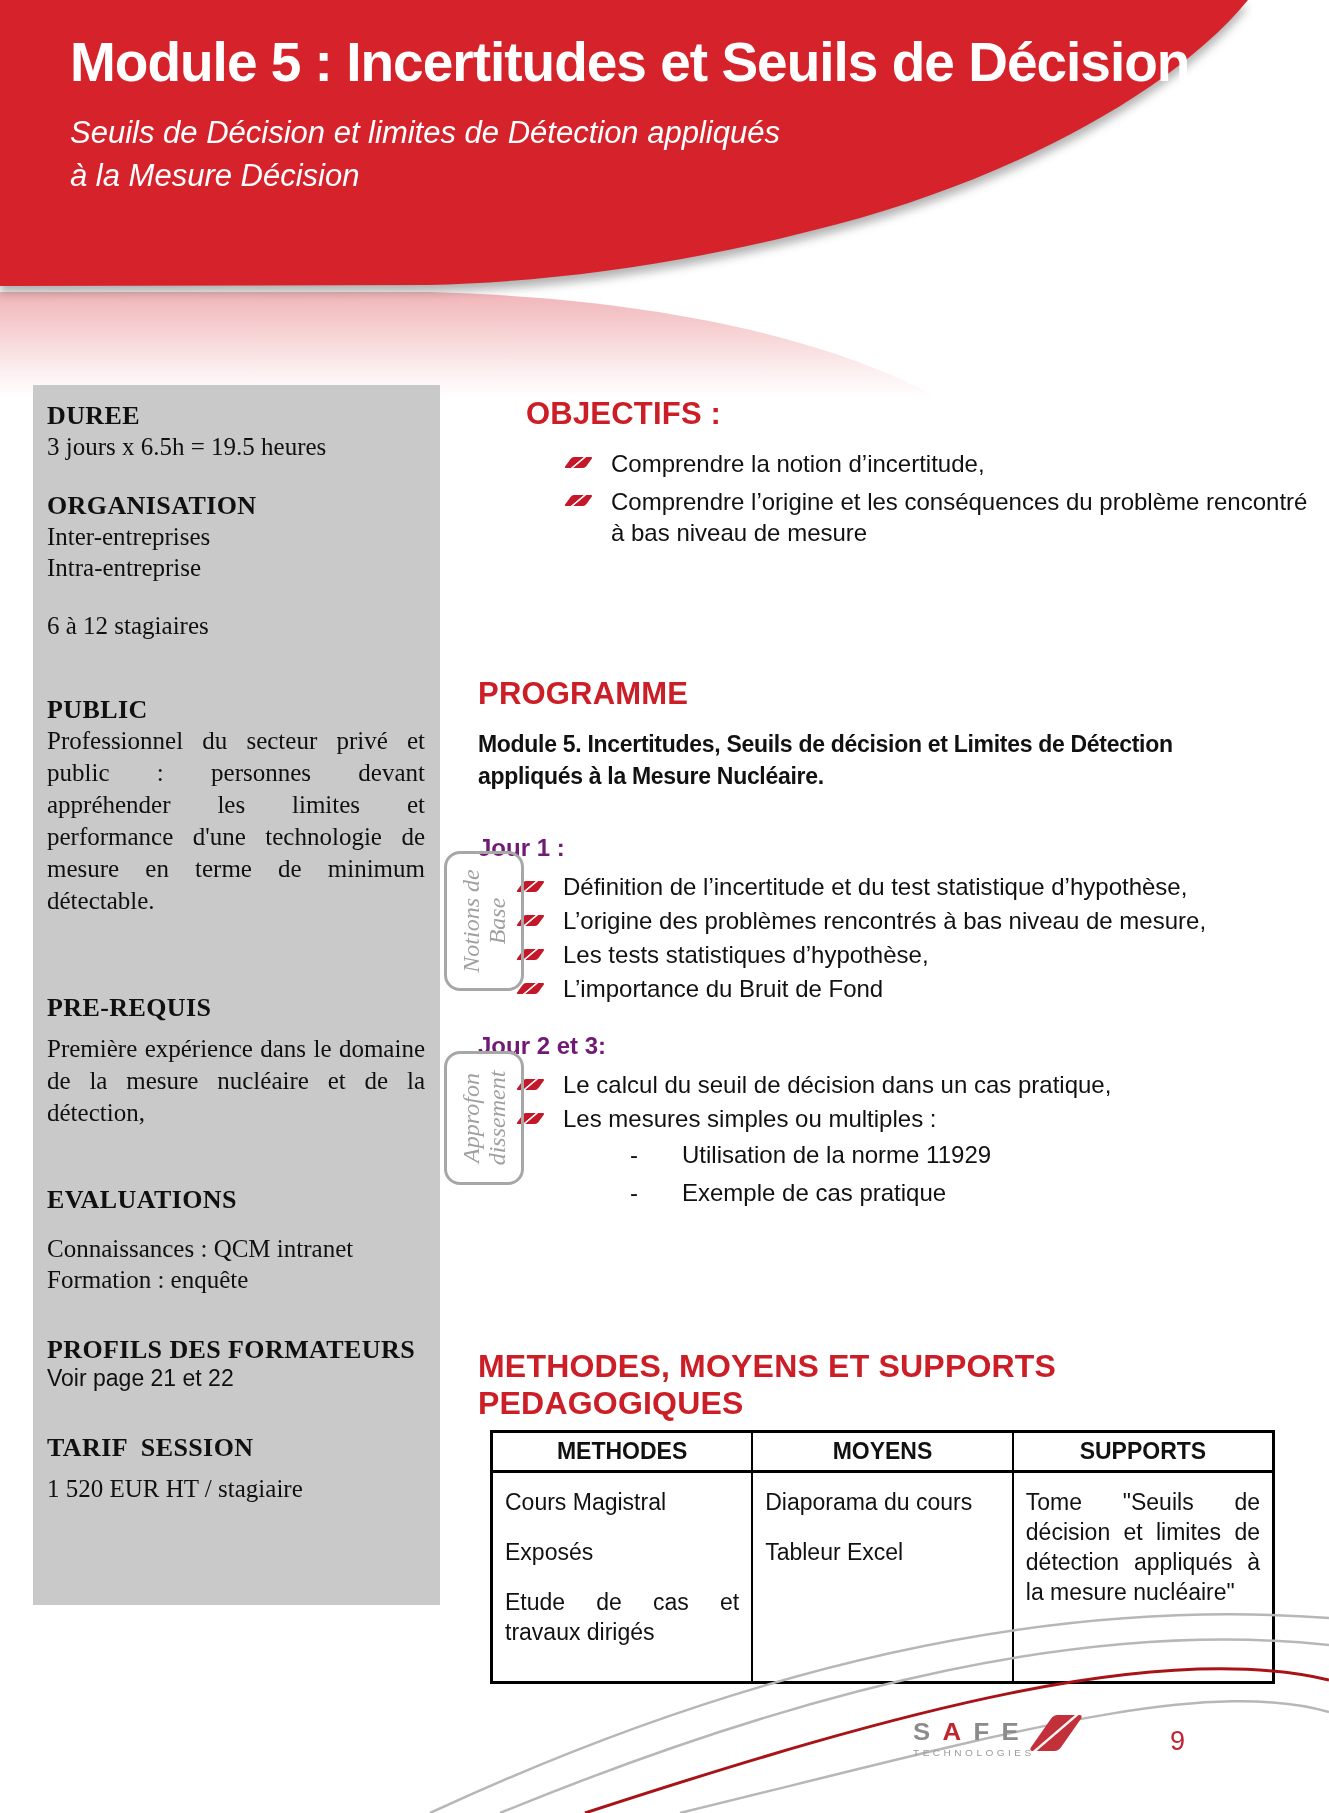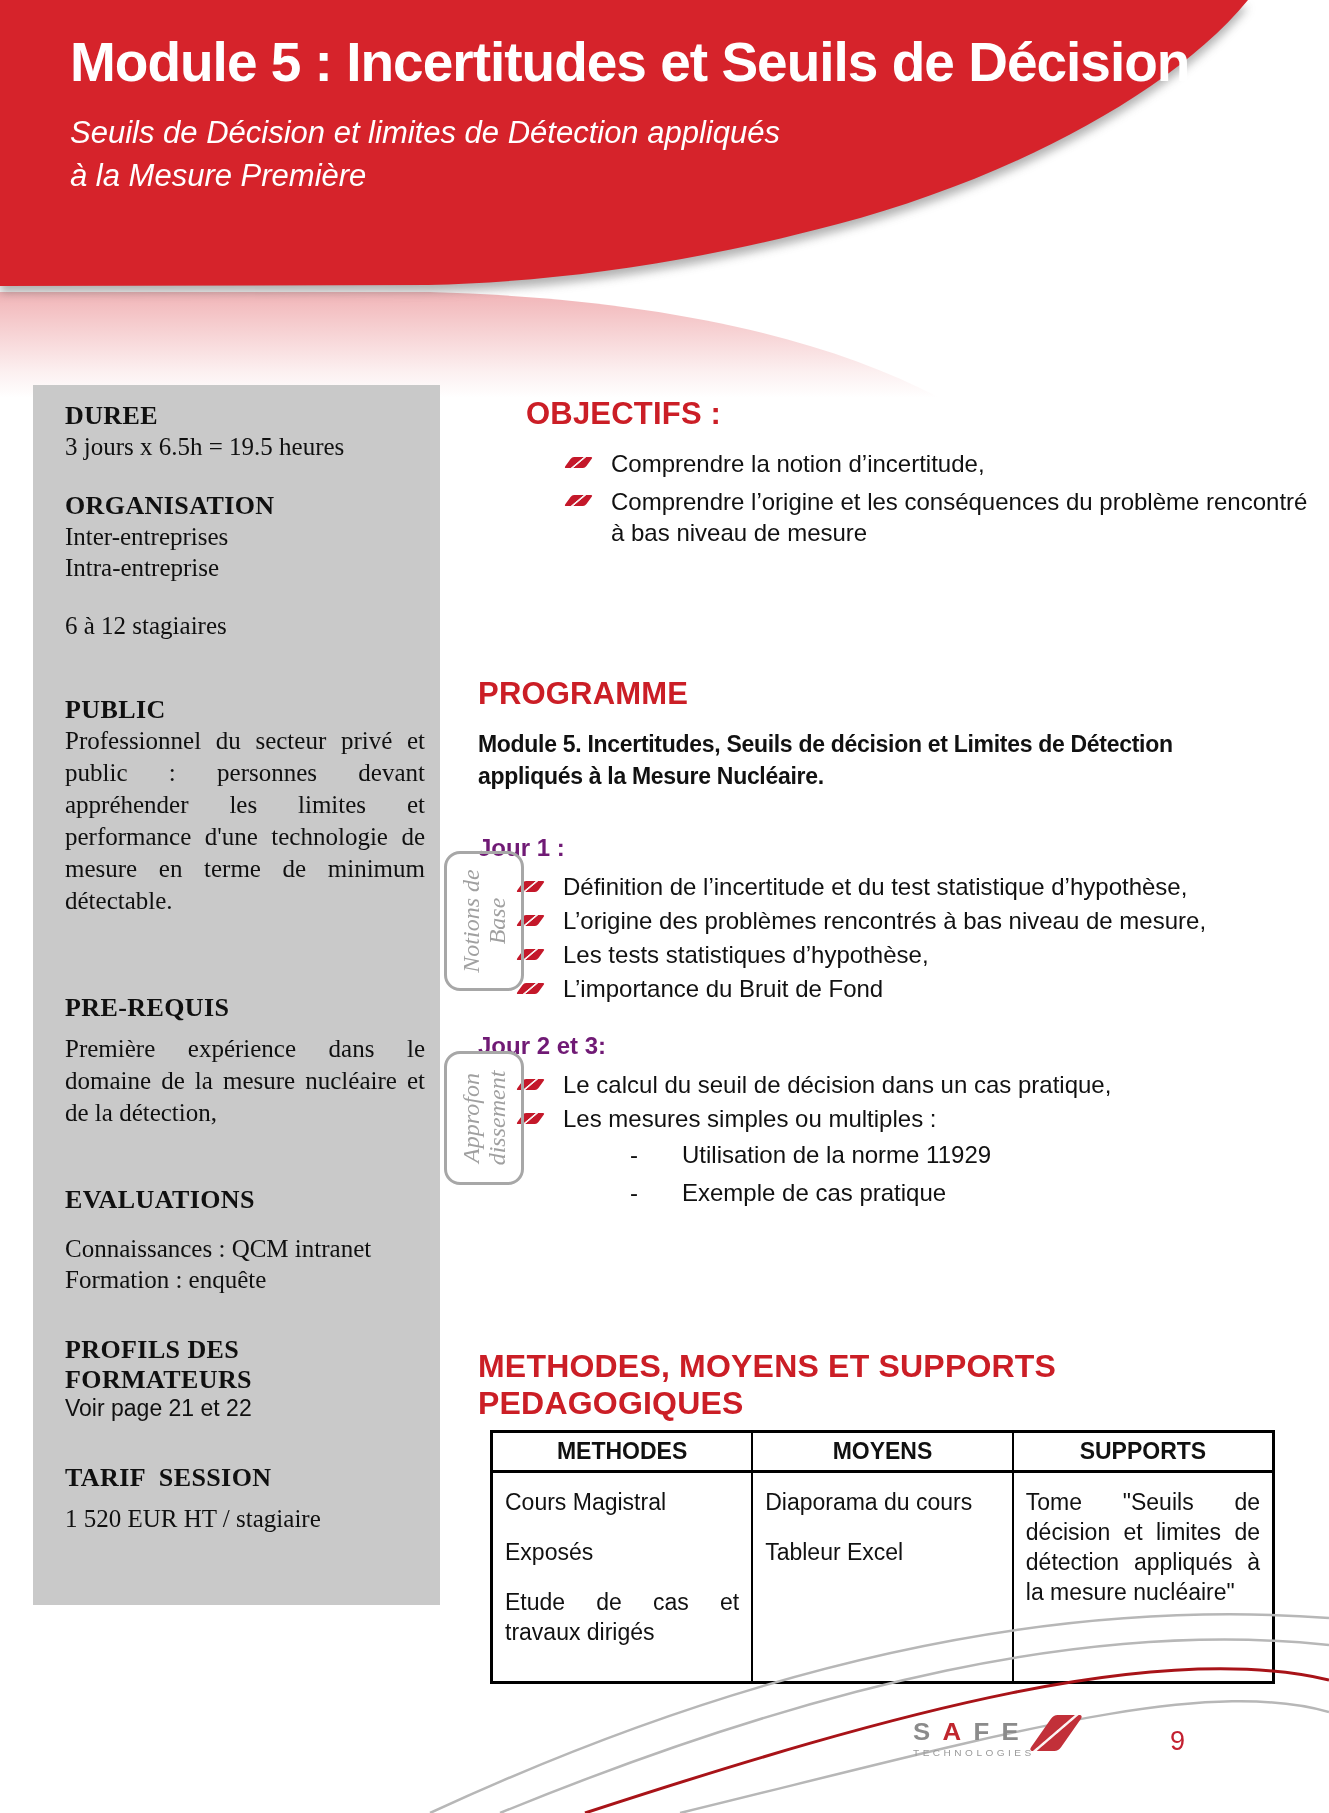--- a/index.html
+++ b/index.html
@@ -8,21 +8,21 @@
     font-family:"Liberation Sans", sans-serif; overflow:hidden;
   }
   
   .header-svg { position:absolute; left:0; top:0; width:1329px; height:400px; }
   .header-text { position:absolute; left:70px; top:30px; color:#fff; z-index:3; }
   .header-title { font-size:55px; font-weight:bold; letter-spacing:-1px; white-space:nowrap; }
   .header-sub { margin-top:18px; font-size:31px; font-style:italic; line-height:1.38; }
   
   .sidebar {
     position:absolute; left:33px; top:385px; width:407px; height:1220px;
-    background:#c9c9c9; box-sizing:border-box; padding:14px 15px 0 32px;
+    background:#c9c9c9; box-sizing:border-box; padding:14px 15px 0 14px;
     font-family:"Liberation Serif", serif; color:#101010;
   }
   .sb-h { font-size:26px; font-weight:bold; letter-spacing:0.4px; line-height:30px; margin:0; white-space:pre-wrap; }
   .sb-t { font-size:25px; line-height:31px; margin:0; }
   .sb-just { text-align:justify; line-height:32px; }
   .sb-sans { font-family:"Liberation Sans", sans-serif; font-size:23px; line-height:26px; }
   
   .h-red { color:#cb1e26; font-weight:bold; font-size:31px; margin:0; letter-spacing:0.2px; }
   .objectifs { position:absolute; left:478px; top:396px; width:795px;margin-left:48px; }
   .blist { list-style:none; margin:16px 0 0 0; padding:0 0 0 42px; }
@@ -79,21 +79,21 @@
     </filter>
   </defs>
   <path d="M0,292 L430,292 C640,298 815,332 940,398 L0,398 Z" fill="url(#pinkfade)"></path>
   <path d="M0,7 L1248,7 C1170,102 1005,187 838,231 C680,273 548,289 428,292 L0,293 Z" fill="#666" opacity="0.5" filter="url(#soft)"></path>
   <path d="M0,0 L1248,0 C1170,95 1005,180 838,224 C680,266 548,282 428,285 L0,286 Z" fill="#d6232b"></path>
 </svg>
 <div class="header-text">
   <div class="header-title">Module 5 : Incertitudes et Seuils de Décision</div>
   <div class="header-sub">
     <div>Seuils de Décision et limites de Détection appliqués</div>
-    <div>à la Mesure Première</div>
+    <div>à la Mesure Décision</div>
   </div>
 </div>
 
 <div class="sidebar">
   <p class="sb-h" style="margin-top:2px;">DUREE</p>
   <p class="sb-t">3 jours x 6.5h = 19.5 heures</p>
 
   <p class="sb-h" style="margin-top:29px;">ORGANISATION</p>
   <p class="sb-t">Inter-entreprises</p>
   <p class="sb-t">Intra-entreprise</p>

